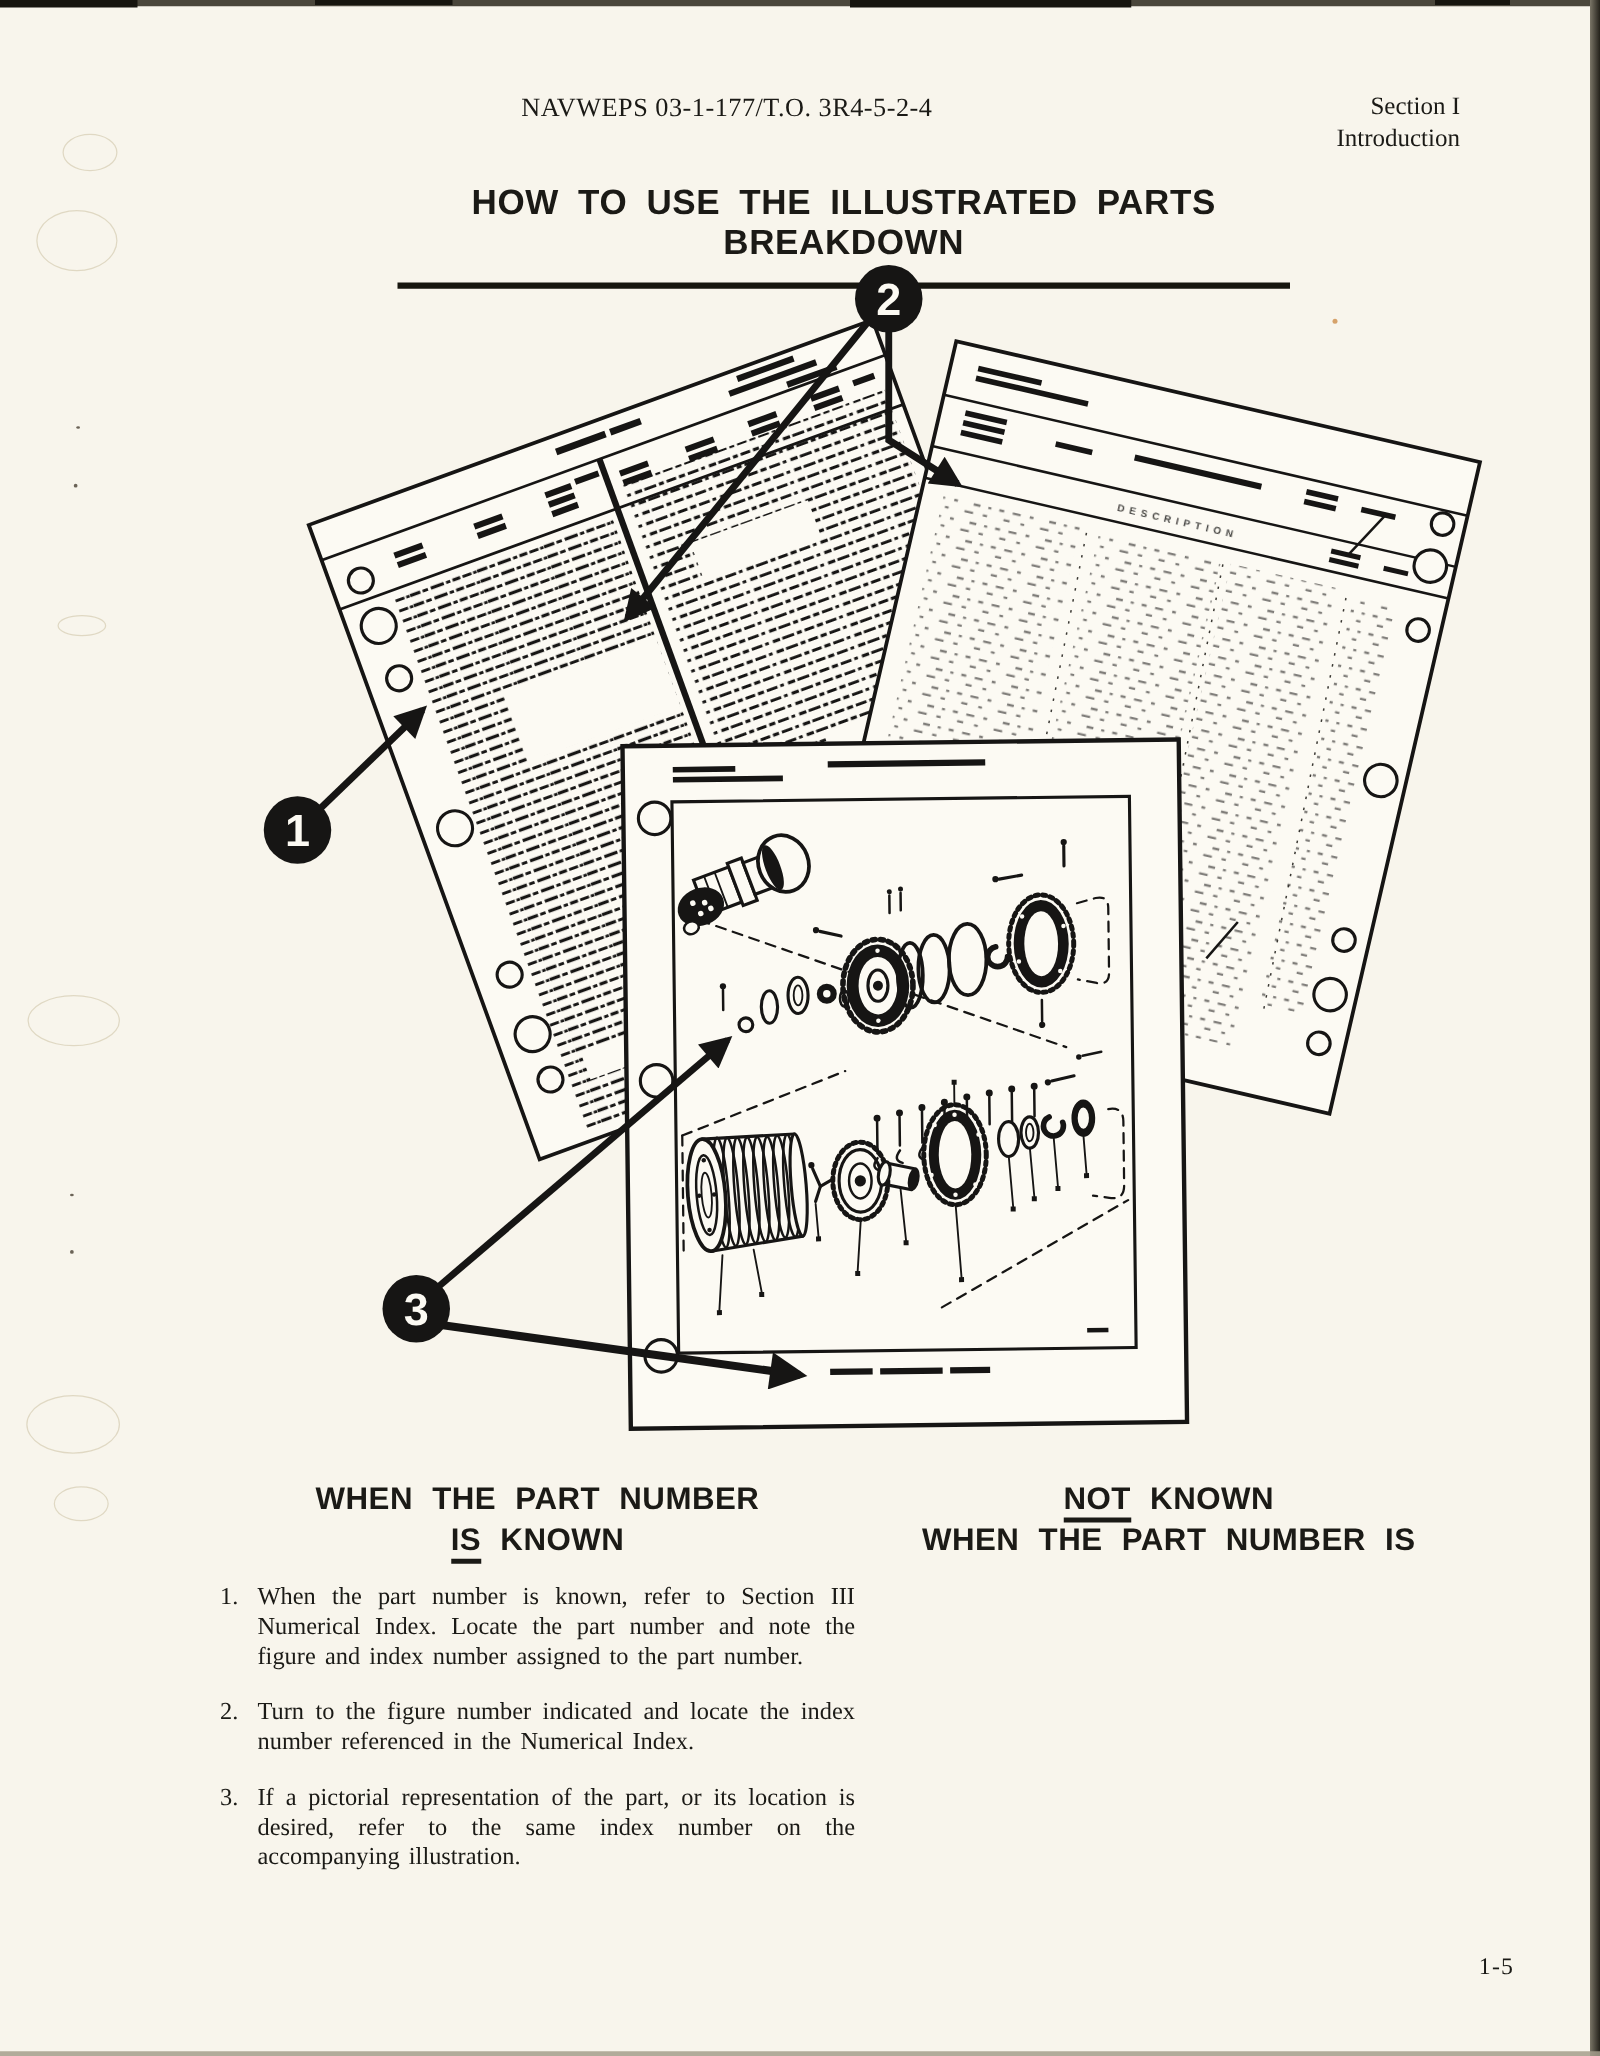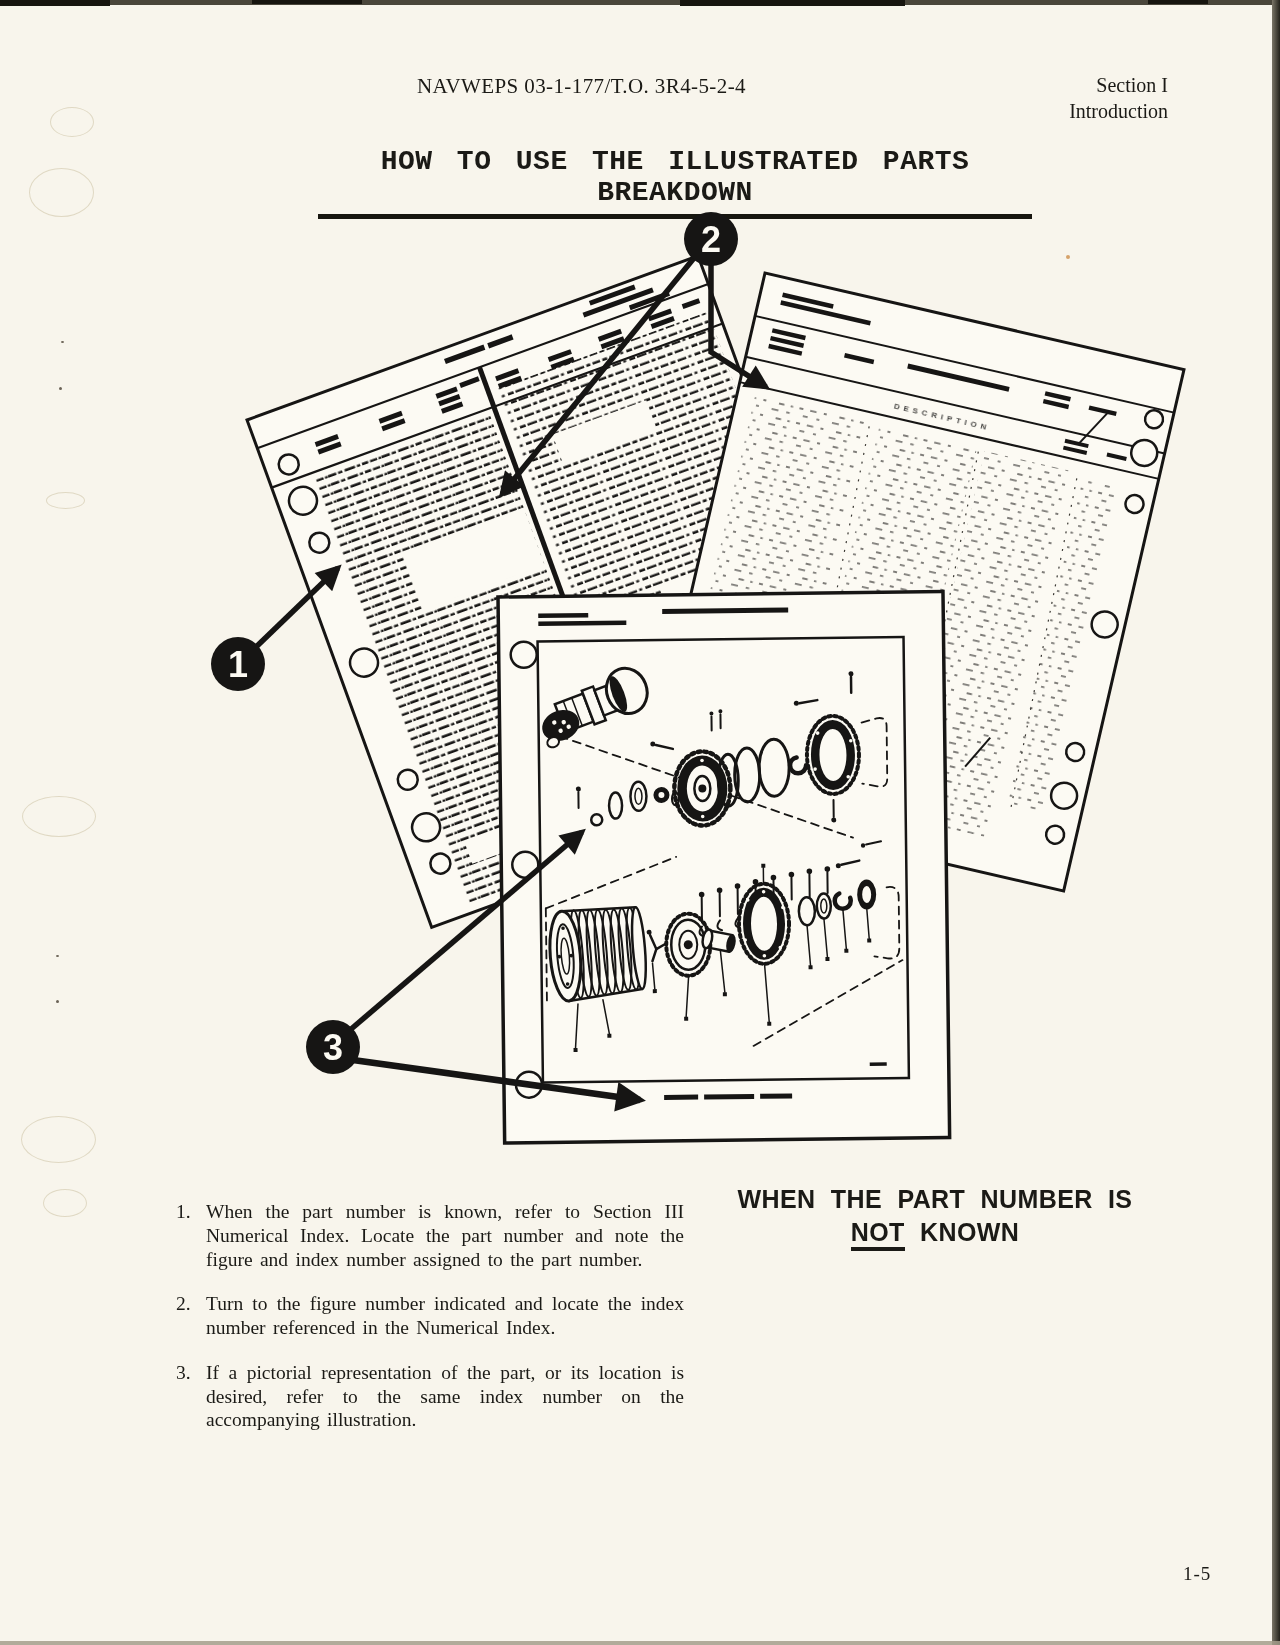--- a/index.html
+++ b/index.html
@@ -4,22 +4,22 @@
 <style>
   html,body{margin:0;padding:0}
   body{width:1280px;height:1645px;position:relative;background:#f8f5ec;overflow:hidden;
        font-family:"Liberation Serif",serif;color:#1b1a16}
   .abs{position:absolute}
   svg{display:block}
   
   .doc-number{top:74px;left:417px;width:400px;text-align:left;font-size:21px;letter-spacing:.4px}
   .section-ref{top:72px;right:112px;text-align:right;font-size:20px;line-height:1.3}
   .page-title{top:146px;left:318px;width:714px;text-align:center;
-      font-family:Liberation Mono, monospace;font-weight:bold;font-size:28px;
-      letter-spacing:.5px;word-spacing:7px;border-bottom:5px solid #17160f;padding-bottom:6px}
+      font-family:Liberation Sans, sans-serif;font-weight:bold;font-size:28px;
+      letter-spacing:.5px;word-spacing:7px;border-bottom:5px solid #17160f;padding-bottom:16px}
   
   .col{top:1183px}
   .col-left{left:176px;width:508px}
   .col-right{left:705px;width:508px}
   .col-heading{text-align:center;font-family:"Liberation Sans",sans-serif;font-weight:bold;
       font-size:25px;line-height:1.32;letter-spacing:.4px;word-spacing:8px}
   .col-right .col-heading{padding-right:48px}
   .u{border-bottom:4px solid #1b1a16;padding-bottom:1px}
   .body-copy{font-size:19.5px;line-height:1.22;text-align:justify;word-spacing:2.5px}
   .list{margin-top:17px}
@@ -455,39 +455,46 @@
     <g>
       <circle cx="333" cy="1047" r="27" fill="#161514"></circle>
       <text x="333" y="1060">3</text>
     </g>
   </g>
 
   <circle cx="1068" cy="257" r="2" fill="#c87f33" opacity=".7"></circle>
 </svg>
 
 <div class="abs col col-left">
+  <div class="col-heading">
+    <div>WHEN THE PART NUMBER</div>
+    <div>
+      <span class="u">IS</span>
+      <span>KNOWN</span>
+    </div>
+  </div>
   <div class="list body-copy">
     <div class="list-item">
       <span class="num">1.</span>
       <span class="itext">When the part number is known, refer to Section III Numerical Index. Locate the part number and note the figure and index number assigned to the part number.</span>
     </div>
     <div class="list-item">
       <span class="num">2.</span>
       <span class="itext">Turn to the figure number indicated and locate the index number referenced in the Numerical Index.</span>
     </div>
     <div class="list-item">
       <span class="num">3.</span>
       <span class="itext">If a pictorial representation of the part, or its location is desired, refer to the same index number on the accompanying illustration.</span>
     </div>
   </div>
 </div>
 
 <div class="abs col col-right">
   <div class="col-heading">
-    <div>WHEN THE PART NUMBER IS</div>
     <div>
       <span class="u">NOT</span>
       <span>KNOWN</span>
     </div>
+    <div>WHEN THE PART NUMBER IS</div>
   </div>
 </div>
 
 <div class="abs page-num">1-5</div>
 
 </body></html>

